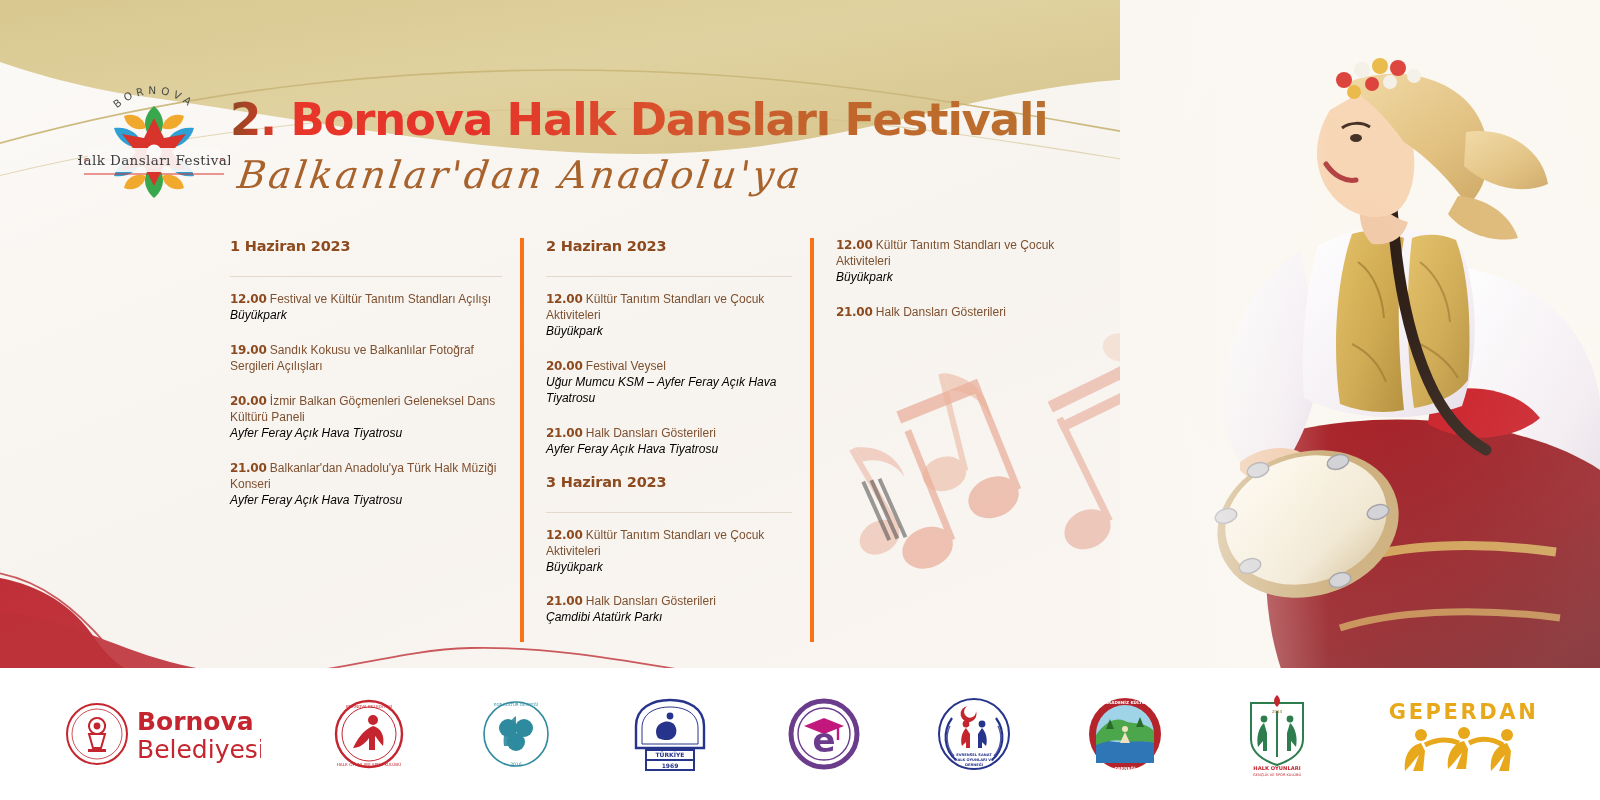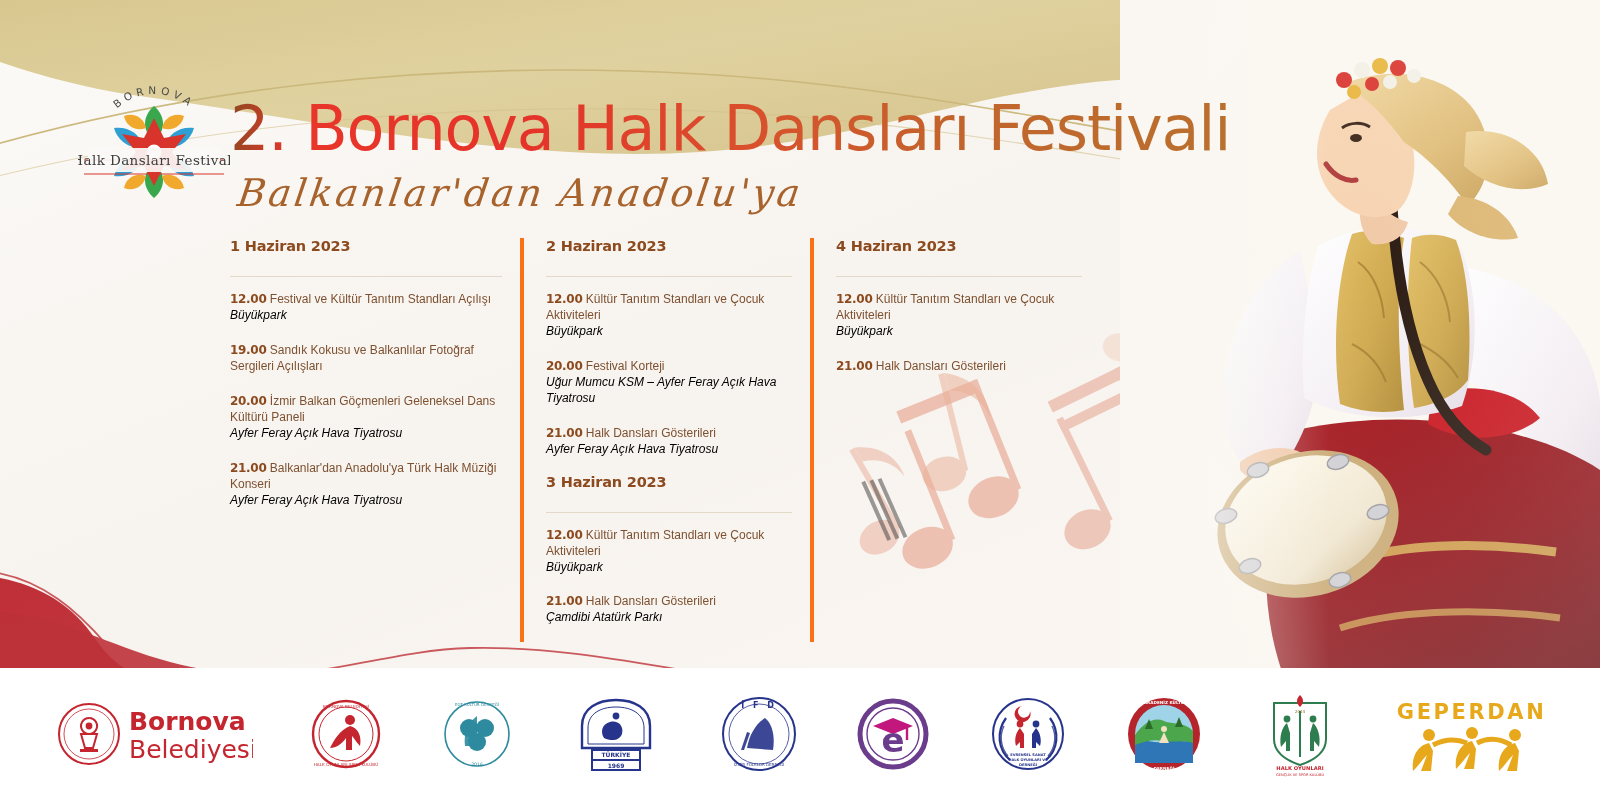--- a/index.html
+++ b/index.html
@@ -43,22 +43,22 @@
   }
   #title-block {
     position: absolute;
     left: 230px;
     top: 96px;
     z-index: 6;
   }
   #festival-title {
     margin: 0;
     font-family: "DejaVu Sans", sans-serif;
-    font-size: 62px;
-    font-weight: normal;
+    font-size: 45px;
+    font-weight: bold;
     letter-spacing: -1.2px;
     line-height: 1.05;
     white-space: nowrap;
     background: linear-gradient(100deg, #8a4a22 0%, #e8362a 7%, #e5332a 30%, #d9502c 52%, #c2642c 72%, #b9702e 100%);
     -webkit-background-clip: text;
     background-clip: text;
     color: transparent;
     -webkit-text-fill-color: transparent;
   }
   #festival-subtitle {
@@ -453,21 +453,21 @@
     <div class="sched-col col-2">
       <div class="day-group">
         <div class="day-header">2 Haziran 2023</div>
         <div class="event">
           <span class="event-time">12.00</span>
           <span class="event-name">Kültür Tanıtım Standları ve Çocuk Aktiviteleri</span>
           <span class="event-venue">Büyükpark</span>
         </div>
         <div class="event">
           <span class="event-time">20.00</span>
-          <span class="event-name">Festival Korteji</span>
+          <span class="event-name">Festival Veysel</span>
           <span class="event-venue">Uğur Mumcu KSM – Ayfer Feray Açık Hava Tiyatrosu</span>
         </div>
         <div class="event">
           <span class="event-time">21.00</span>
           <span class="event-name">Halk Dansları Gösterileri</span>
           <span class="event-venue">Ayfer Feray Açık Hava Tiyatrosu</span>
         </div>
       </div>
       <div class="day-group">
         <div class="day-header">3 Haziran 2023</div>
@@ -479,21 +479,20 @@
         <div class="event">
           <span class="event-time">21.00</span>
           <span class="event-name">Halk Dansları Gösterileri</span>
           <span class="event-venue">Çamdibi Atatürk Parkı</span>
         </div>
       </div>
     </div>
 
     <div class="sched-col col-3">
       <div class="day-group">
-        <div class="day-header">4 Haziran 2023</div>
         <div class="event">
           <span class="event-time">12.00</span>
           <span class="event-name">Kültür Tanıtım Standları ve Çocuk Aktiviteleri</span>
           <span class="event-venue">Büyükpark</span>
         </div>
         <div class="event">
           <span class="event-time">21.00</span>
           <span class="event-name">Halk Dansları Gösterileri</span>
         </div>
       </div>
@@ -554,32 +553,20 @@
           <path d="M34,44 C30,38 32,30 40,28 C48,26 54,32 52,40 C50,46 42,48 34,44 Z"></path>
           <circle cx="46" cy="22" r="3.4"></circle>
         </g>
         <rect x="22" y="56" width="48" height="10" fill="none" stroke="#27348B" stroke-width="2"></rect>
         <text x="46" y="63" text-anchor="middle" font-family="DejaVu Sans, sans-serif" font-size="6" font-weight="bold" fill="#27348B">TÜRKİYE</text>
         <rect x="22" y="66" width="48" height="10" fill="none" stroke="#27348B" stroke-width="2"></rect>
         <text x="46" y="73.5" text-anchor="middle" font-family="DejaVu Sans, sans-serif" font-size="6" font-weight="bold" fill="#27348B">1969</text>
       </svg>
     </div>
 
-    <div class="sponsor">
-      <svg width="84" height="84" viewBox="0 0 84 84">
-        <circle cx="42" cy="42" r="36" fill="none" stroke="#27348B" stroke-width="2"></circle>
-        <circle cx="42" cy="42" r="30" fill="none" stroke="#27348B" stroke-width="0.8"></circle>
-        <g fill="#27348B" opacity="0.9">
-          <path d="M30,56 C32,44 38,32 48,26 C56,32 58,46 56,58 Z"></path>
-          <path d="M24,58 L30,40 L33,41 L27,58 Z"></path>
-        </g>
-        <text x="42" y="16" text-anchor="middle" font-family="DejaVu Sans, sans-serif" font-size="8" font-weight="bold" letter-spacing="3" fill="#27348B">İ F D</text>
-        <text x="42" y="74" text-anchor="middle" font-family="DejaVu Sans, sans-serif" font-size="4" fill="#27348B">İZMİR FOLKLOR DERNEĞİ</text>
-      </svg>
-    </div>
 
     <div class="sponsor">
       <svg width="76" height="76" viewBox="0 0 76 76">
         <circle cx="38" cy="38" r="33" fill="none" stroke="#6B3B8C" stroke-width="5"></circle>
         <circle cx="38" cy="38" r="26" fill="none" stroke="#6B3B8C" stroke-width="1.4"></circle>
         <path d="M18,30 L38,22 L58,30 L38,38 Z" fill="#C2187E"></path>
         <path d="M52,32 L52,44" stroke="#C2187E" stroke-width="2.4"></path>
         <text x="38" y="56" text-anchor="middle" font-family="DejaVu Sans, sans-serif" font-size="34" font-weight="bold" fill="#6B3B8C">e</text>
       </svg>
     </div>

